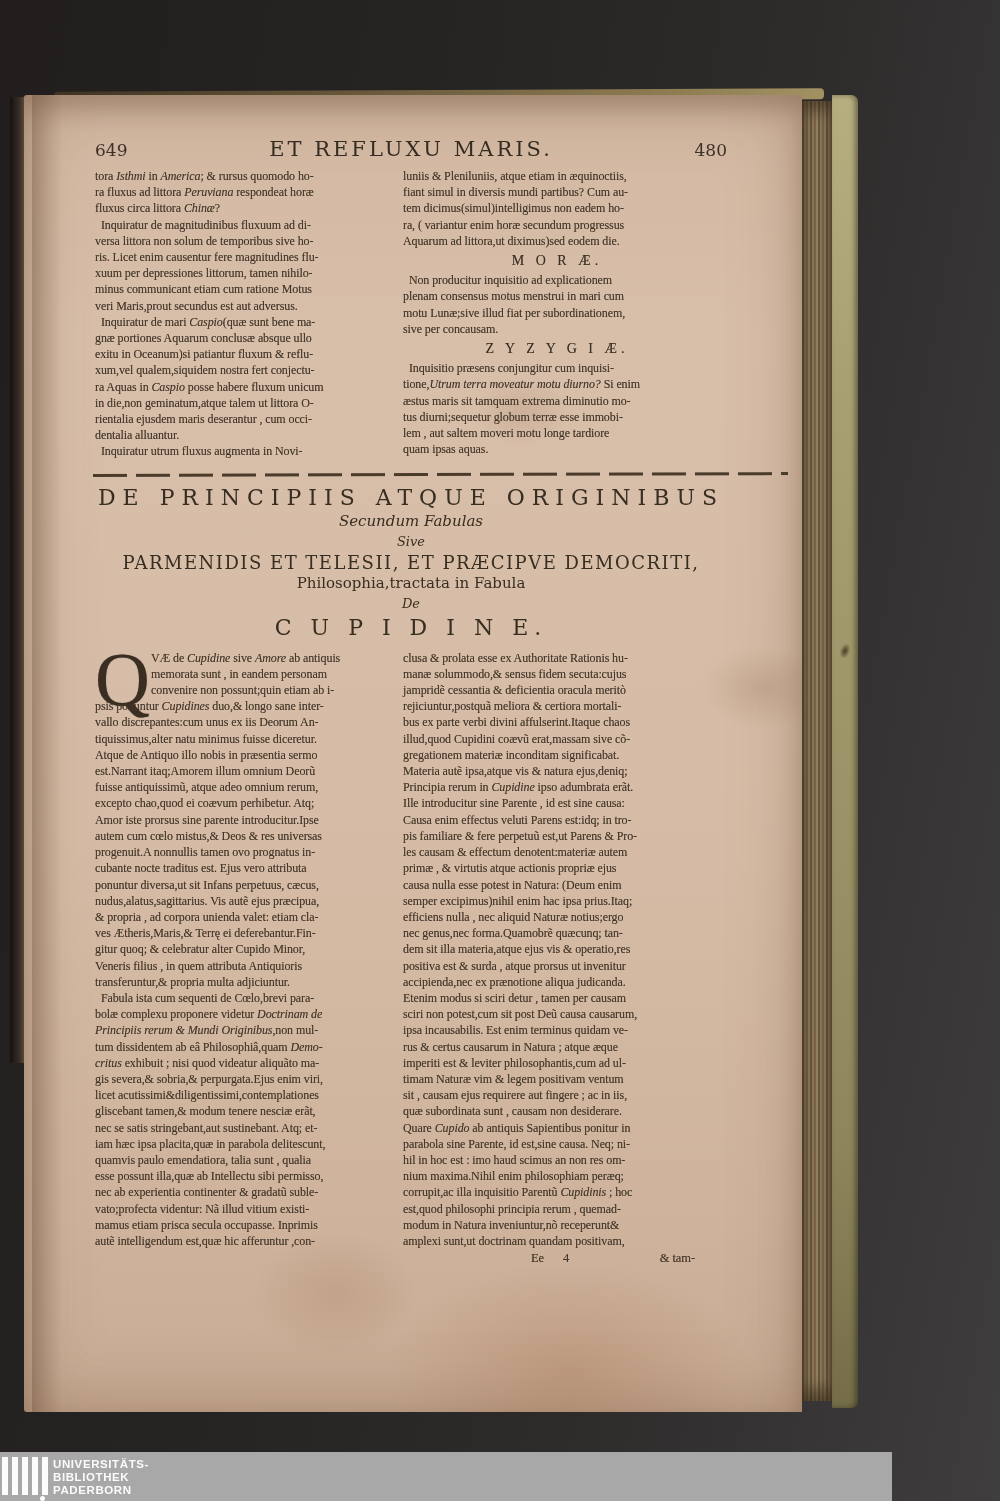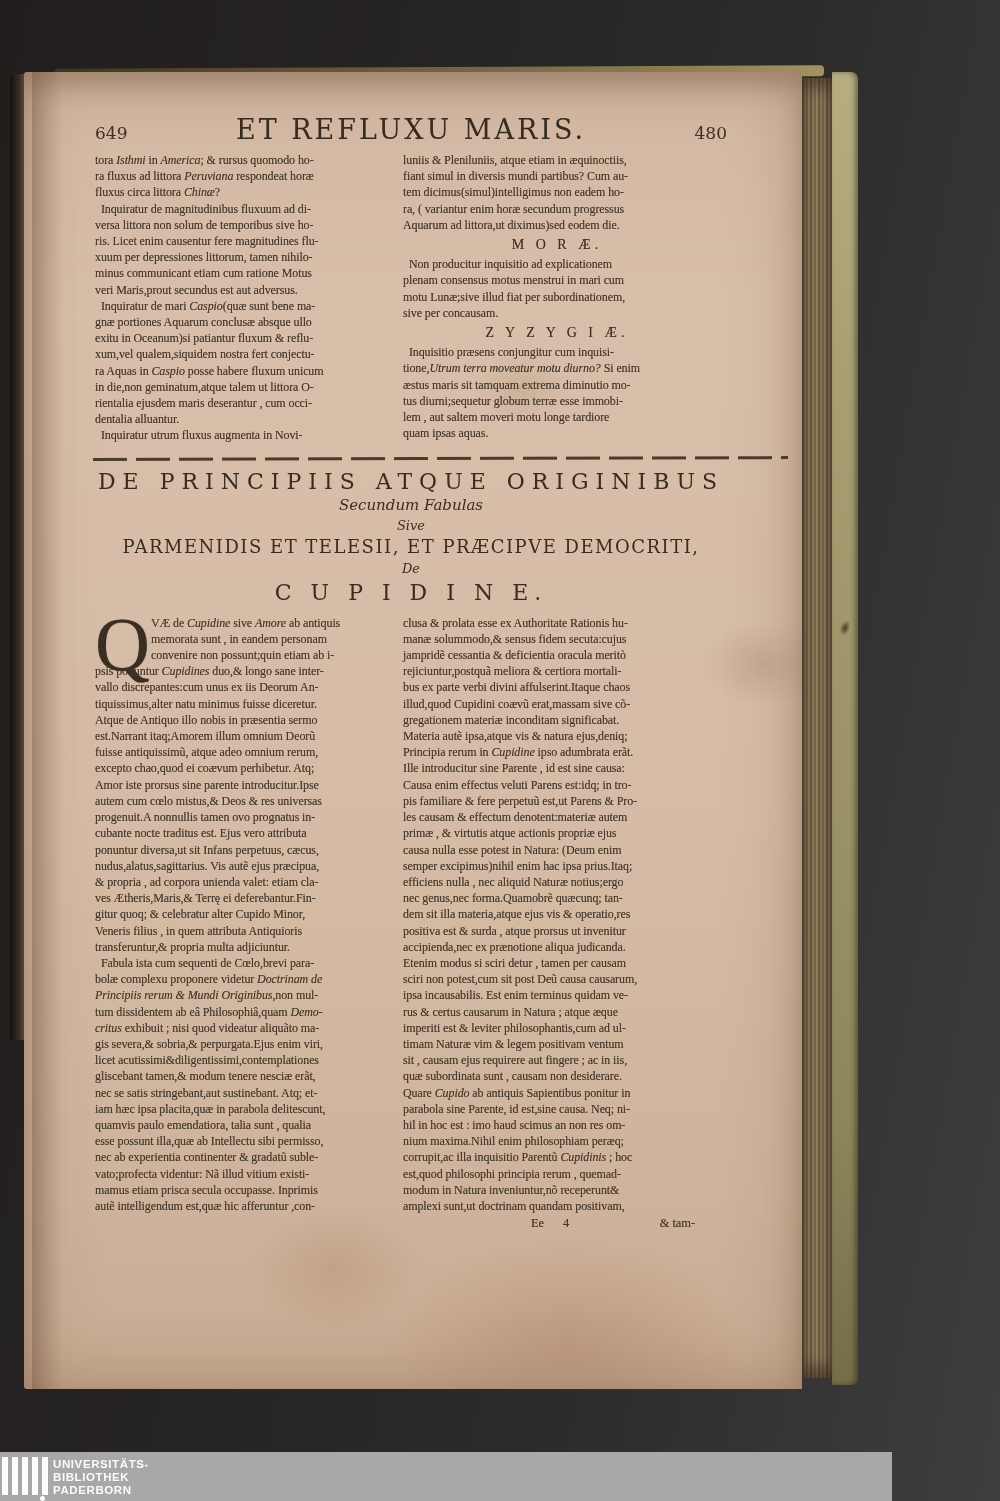--- a/index.html
+++ b/index.html
@@ -2,21 +2,21 @@
 <html><head>
 <meta charset="utf-8">
 <style>
   html,body{margin:0;padding:0;}
   body{
     width:1000px;height:1501px;position:relative;overflow:hidden;
     background:linear-gradient(100deg,#211e1d 0%,#262323 35%,#2e2b2b 65%,#3f3d3e 100%);
     font-family:"DejaVu Serif", serif;
   }
   
-  .book{position:absolute;left:10px;top:72px;width:848px;height:976px;}
+  .book{position:absolute;left:10px;top:95px;width:848px;height:976px;}
   .left-edge{position:absolute;left:0;top:2px;width:14px;height:99%;
     background:linear-gradient(90deg,#151110,#3b2f27 70%,#5a4838);}
   .paper{position:absolute;left:14px;top:0;width:778px;height:1317px;
     background:
       radial-gradient(260px 160px at 70% 97%, rgba(174,133,104,.45), rgba(174,133,104,0) 70%),
       radial-gradient(120px 90px at 40% 91%, rgba(160,120,92,.25), rgba(160,120,92,0) 70%),
       radial-gradient(90px 60px at 95% 45%, rgba(150,110,85,.25), rgba(150,110,85,0) 70%),
       radial-gradient(70px 50px at 64% 24%, rgba(150,110,85,.18), rgba(150,110,85,0) 70%),
       linear-gradient(180deg,#d3b8a2 0%,#d8bfa9 18%,#d6bca6 55%,#cfb39c 85%,#c8ab93 100%);
     box-shadow:inset 0 0 70px rgba(105,72,48,.35), inset 0 14px 22px rgba(90,60,40,.28);
@@ -34,21 +34,21 @@
     background:radial-gradient(closest-side,rgba(58,44,24,.85),rgba(58,44,24,0));
     transform:rotate(20deg);}
   .top-edge{position:absolute;left:44px;top:-5px;width:770px;height:11px;transform:rotate(-.25deg);
     background:linear-gradient(90deg,#3f3322 0%,#6e5d3f 45%,#8d7c51 80%,#a29262 100%);border-radius:4px;}
 
   
   .content{position:absolute;left:71px;top:42px;width:632px;color:#42362a;}
   .hdr{display:flex;align-items:baseline;font-size:17px;color:#3c3127;}
   .hdr .pn{width:70px;}
   .hdr .pn.right{text-align:right;}
-  .hdr .title{flex:1;text-align:center;font-size:27px;letter-spacing:3px;color:#352b21;}
+  .hdr .title{flex:1;text-align:center;font-size:21px;letter-spacing:3px;color:#352b21;}
   .cols{display:flex;gap:0;margin-top:7px;font-family:Liberation Serif, serif;}
   .col{width:308px;font-size:12px;line-height:16.2px;letter-spacing:-0.1px;
     text-shadow:0 0 .6px rgba(62,46,30,.45);}
   .subhead{text-align:center;font-size:14px;letter-spacing:4px;color:#392f24;margin:4px 0 3px;}
   .rule{width:695px;height:3px;margin:13px 0 0 -2px;
     background:repeating-linear-gradient(90deg,#4a3b2b 0 34px,rgba(0,0,0,0) 34px 43px);
     transform:rotate(-.15deg);}
   .headblock{text-align:center;color:#382d21;margin-top:9px;}
   .h-caps1{font-size:22px;letter-spacing:7px;}
   .h-ital{font-style:italic;font-size:15px;margin-top:2px;}
@@ -103,20 +103,21 @@
         </div>
       </div>
 
       <div class="rule"></div>
 
       <div class="headblock">
         <div class="h-caps1">DE PRINCIPIIS ATQUE ORIGINIBUS</div>
         <div class="h-ital">Secundum Fabulas</div>
         <div class="h-ital2">Sive</div>
         <div class="h-caps3">PARMENIDIS ET TELESII, ET PRÆCIPVE DEMOCRITI,</div>
+        <div class="h-sub">Philosophia,tractata in Fabula</div>
         <div class="h-ital3">De</div>
         <div class="h-caps4">C U P I D I N E.</div>
       </div>
 
       <div class="cols main">
         <div class="col">
           <span class="dropcap">Q</span>
           <div>VÆ de <i>Cupidine</i> sive <i>Amore</i> ab antiquis<br>memorata sunt , in eandem personam<br>convenire non possunt;quin etiam ab i-<br>psis ponuntur <i>Cupidines</i> duo,&amp; longo sane inter-<br>vallo discrepantes:cum unus ex iis Deorum An-<br>tiquissimus,alter natu minimus fuisse diceretur.<br>Atque de Antiquo illo nobis in præsentia sermo<br>est.Narrant itaq;Amorem illum omnium Deorũ<br>fuisse antiquissimũ, atque adeo omnium rerum,<br>excepto chao,quod ei coævum perhibetur. Atq;<br>Amor iste prorsus sine parente introducitur.Ipse<br>autem cum cœlo mistus,&amp; Deos &amp; res universas<br>progenuit.A nonnullis tamen ovo prognatus in-<br>cubante nocte traditus est. Ejus vero attributa<br>ponuntur diversa,ut sit Infans perpetuus, cæcus,<br>nudus,alatus,sagittarius. Vis autẽ ejus præcipua,<br>&amp; propria , ad corpora unienda valet: etiam cla-<br>ves Ætheris,Maris,&amp; Terrę ei deferebantur.Fin-<br>gitur quoq; &amp; celebratur alter Cupido Minor,<br>Veneris filius , in quem attributa Antiquioris<br>transferuntur,&amp; propria multa adjiciuntur.<br> Fabula ista cum sequenti de Cœlo,brevi para-<br>bolæ complexu proponere videtur <i>Doctrinam de</i><br><i>Principiis rerum &amp; Mundi Originibus</i>,non mul-<br>tum dissidentem ab eâ Philosophiâ,quam <i>Demo-</i><br><i>critus</i> exhibuit ; nisi quod videatur aliquãto ma-<br>gis severa,&amp; sobria,&amp; perpurgata.Ejus enim viri,<br>licet acutissimi&amp;diligentissimi,contemplationes<br>gliscebant tamen,&amp; modum tenere nesciæ erãt,<br>nec se satis stringebant,aut sustinebant. Atq; et-<br>iam hæc ipsa placita,quæ in parabola delitescunt,<br>quamvis paulo emendatiora, talia sunt , qualia<br>esse possunt illa,quæ ab Intellectu sibi permisso,<br>nec ab experientia continenter &amp; gradatũ suble-<br>vato;profecta videntur: Nã illud vitium existi-<br>mamus etiam prisca secula occupasse. Inprimis<br>autẽ intelligendum est,quæ hic afferuntur ,con-</div>
         </div>
         <div class="col">

